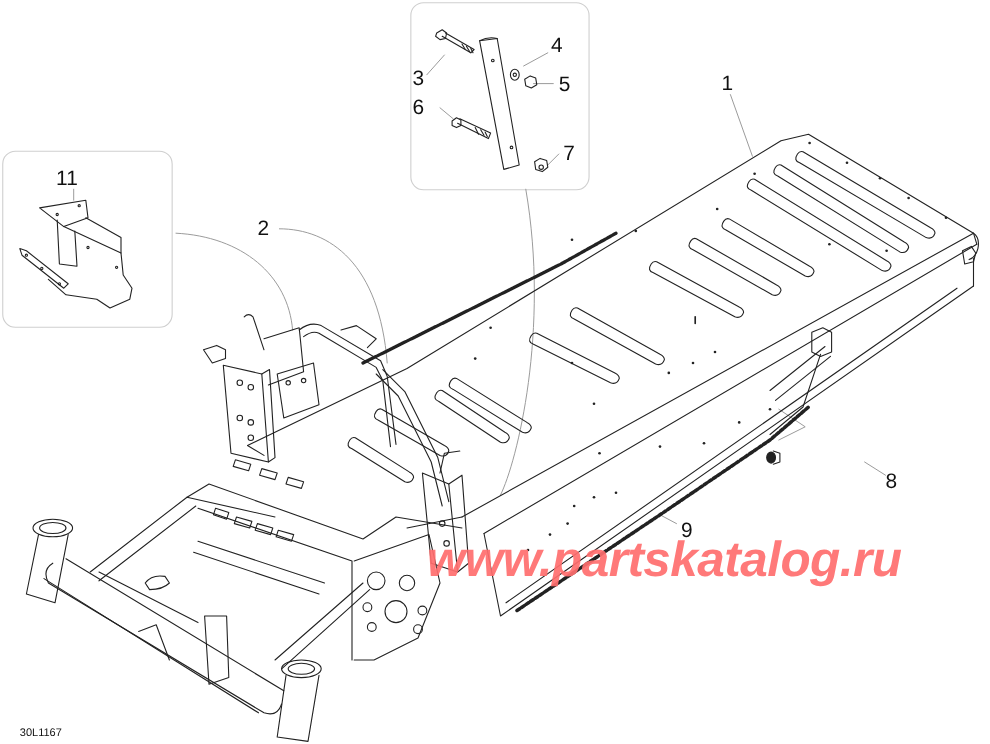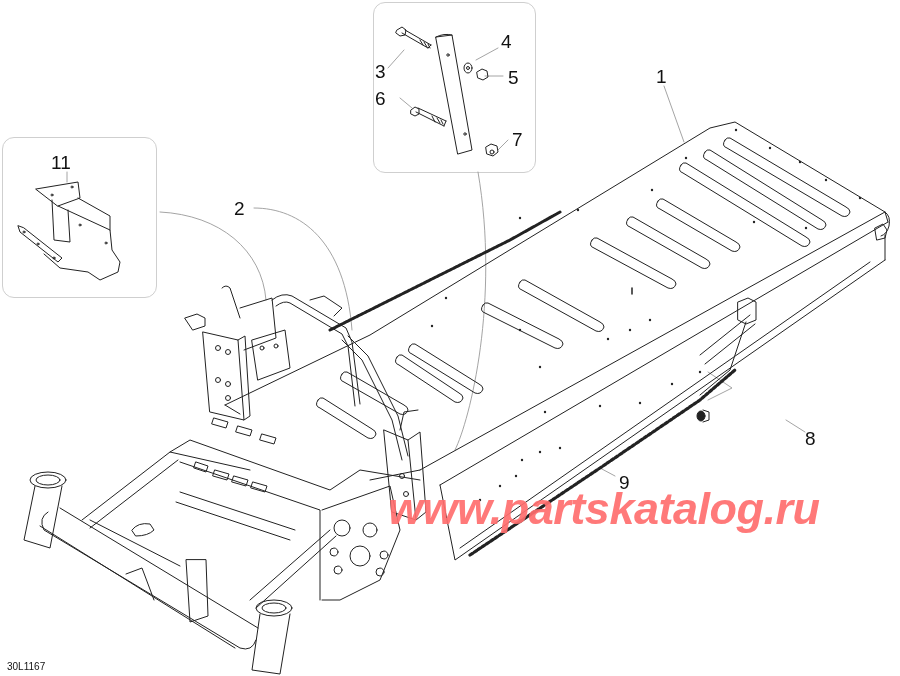--- a/index.html
+++ b/index.html
@@ -1,21 +1,21 @@
 <!DOCTYPE html>
 <html><head>
 <meta charset="utf-8">
 <style>
   html, body { margin: 0; padding: 0; background: #ffffff; }
   body { width: 900px; height: 676px; position: relative; overflow: hidden; font-family: "Liberation Sans", sans-serif; }
   .stage { position: absolute; left: 0; top: 0; width: 900px; height: 676px; }
   svg.art { position: absolute; left: 0; top: 0; width: 900px; height: 676px; }
   .callout { position: absolute; font-family: "Liberation Sans", sans-serif; font-size: 19px; color: #111; line-height: 1; cursor: pointer; }
   .watermark { position: absolute; left: 368px; top: 486px; font-family: "Liberation Sans", sans-serif; font-weight: bold; font-style: italic; font-size: 45px; letter-spacing: -0.5px; color: #ff6e6e; opacity: 0.92; white-space: nowrap; line-height: 1; margin-left: 20px; }
-  .diagram-id { position: absolute; left: 7px; top: 661px; font-size: 10px; color: #111; font-family: "Liberation Sans", sans-serif; }
+  .diagram-id { position: absolute; left: 18px; top: 661px; font-size: 10px; color: #111; font-family: "Liberation Sans", sans-serif; }
   .inset { position: absolute; border: 1px solid #cfcfcf; border-radius: 12px; background: transparent; }
 </style>
 </head>
 <body>
 
 <div class="stage">
 
   <div class="inset" style="left:373px;top:2px;width:161px;height:169px;"></div>
   <div class="inset" style="left:2px;top:137px;width:153px;height:159px;"></div>
 

